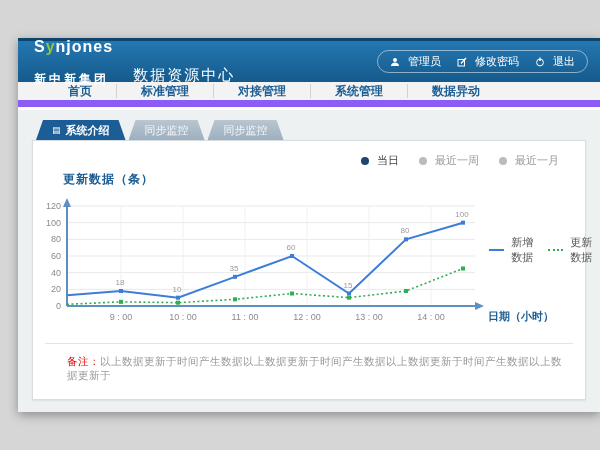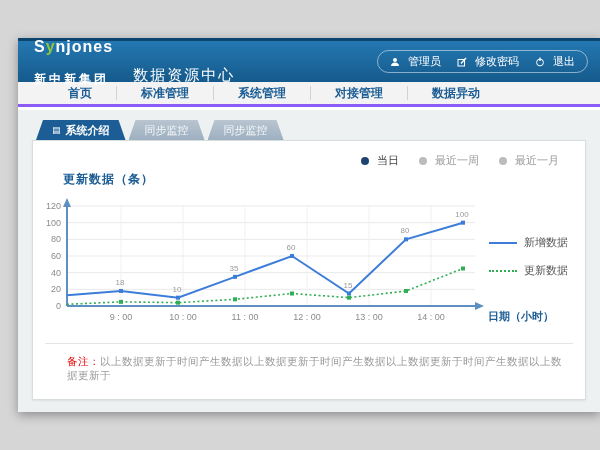--- a/index.html
+++ b/index.html
@@ -18,21 +18,21 @@
   .logo-en .y-accent { color:#8dc63f; }
   .logo-cn { font-size:12px; font-weight:bold; letter-spacing:3px; margin-top:18px; }
   .app-title { font-size:15px; margin-left:20px; margin-top:28px; letter-spacing:2px; }
   .user-pill { margin-left:auto; display:flex; align-items:center; gap:16px;
                border:1px solid rgba(255,255,255,.5); border-radius:12px;
                padding:3px 12px; font-size:11px; }
   .user-item { display:flex; align-items:center; gap:8px; cursor:pointer; white-space:nowrap; }
   .user-item svg { display:block; }
 
   
-  .navbar { height:25px; background:#f3f3f3; border-bottom:3px solid #8b5cf6;
+  .navbar { height:25px; background:#f3f3f3; border-bottom:7px solid #8b5cf6;
             display:flex; align-items:center; padding-left:26px; }
   .nav-item { font-size:12px; color:#1b5d94; font-weight:bold; padding:0 24px;
               border-right:1px solid #d2d2d2; cursor:pointer; line-height:14px; }
   .nav-item:last-child { border-right:none; }
 
   
   .content { position:absolute; top:72px; left:0; right:0; bottom:0;
              background:#eef1f1; padding:10px 14px 12px; }
   .tabstrip { display:flex; gap:3px; padding-left:4px; height:20px; }
   .tab { height:20px; padding:0 16px; font-size:11px; color:#fff;
@@ -49,21 +49,21 @@
                font-size:11px; align-items:center; }
   .radio-opt { display:flex; align-items:center; gap:8px; cursor:pointer; color:#999; }
   .radio-opt .dot { width:8px; height:8px; border-radius:50%; background:#bcbcbc; }
   .radio-opt.selected { color:#444; }
   .radio-opt.selected .dot { background:#1f4471; }
 
   .ylabel { position:absolute; top:30px; left:30px; font-size:12px; font-weight:bold;
             color:#1b5d94; letter-spacing:1px; }
   #chart-svg { position:absolute; top:50px; left:6px; }
 
-  .legend { position:absolute; left:456px; top:94px; display:flex; flex-direction:column; gap:13px; }
+  .legend { position:absolute; left:456px; top:94px; display:flex; flex-direction:row; gap:13px; }
   .legend-item { display:flex; align-items:center; gap:7px; font-size:11px; color:#555; }
   .legend-line { width:28px; height:0; }
   .legend-line.solid  { border-top:2px solid #3c7dd9; }
   .legend-line.dotted { border-top:2px dotted #2fae54; }
 
   .note-divider { position:absolute; top:202px; left:12px; right:12px;
                   border-top:1px solid #e4e4e4; }
   .note { position:absolute; top:214px; left:34px; right:16px; font-size:10.5px;
           color:#9a9a9a; letter-spacing:.5px; }
   .note .note-prefix { color:#e60000; }
@@ -106,22 +106,22 @@
             </svg>
         </span>
         <span>退出</span>
       </span>
     </div>
   </div>
 
   <div class="navbar">
     <div class="nav-item">首页</div>
     <div class="nav-item">标准管理</div>
+    <div class="nav-item">对接管理</div>
     <div class="nav-item">系统管理</div>
-    <div class="nav-item">对接管理</div>
     <div class="nav-item">数据异动</div>
   </div>
 
   <div class="content">
     <div class="tabstrip">
       <div class="tab active">
         <span class="tab-icon">▤</span>
         <span>系统介绍</span>
       </div>
       <div class="tab inactive">

